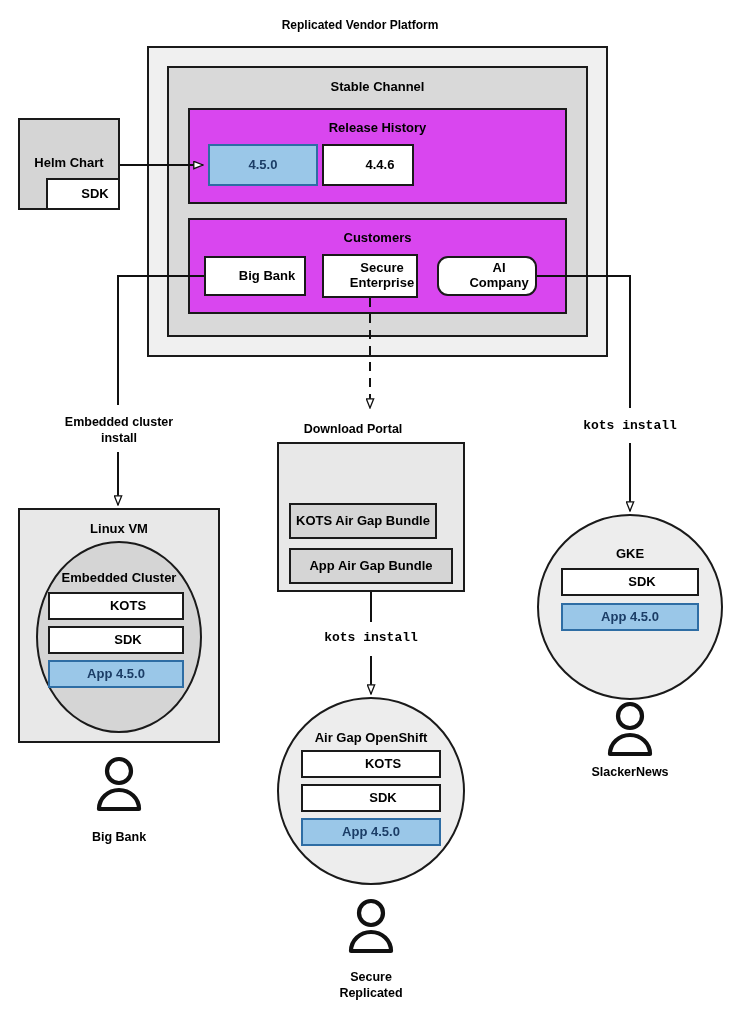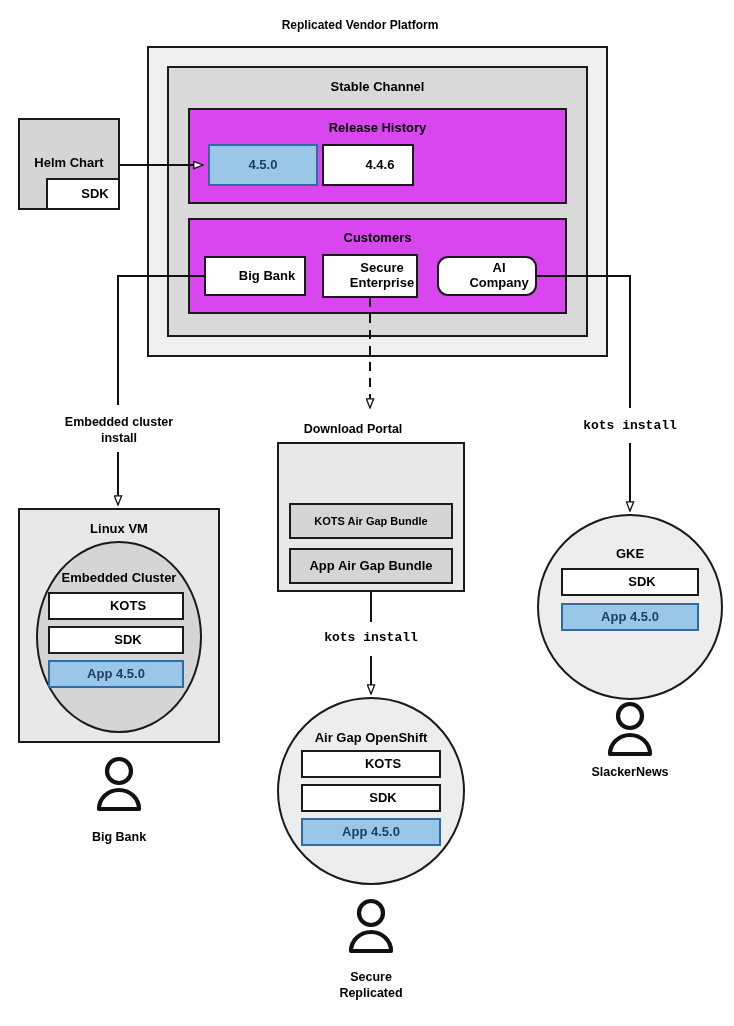--- a/index.html
+++ b/index.html
@@ -102,21 +102,21 @@
 install</div>
 
   <div class="label mono" style="left:545px;top:418px;width:170px;font-size:13px;">kots install</div>
 
   <div class="label" style="left:263px;top:422px;width:180px;font-size:12.5px;">Download Portal</div>
 
   <div class="label mono" style="left:285px;top:630px;width:172px;font-size:13px;">kots install</div>
 
   <div class="node fill-light" style="left:277px;top:442px;width:188px;height:150px;border:2px solid #1a1a1a;"></div>
 
-  <div class="node boxed fill-lightgray" style="left:289px;top:503px;width:164px;height:36px;font-size:11px;">KOTS Air Gap Bundle</div>
+  <div class="node boxed fill-lightgray" style="left:289px;top:503px;width:148px;height:36px;font-size:13px;">KOTS Air Gap Bundle</div>
   <div class="node boxed fill-lightgray" style="left:289px;top:548px;width:164px;height:36px;font-size:13px;">App Air Gap Bundle</div>
 
   <div class="node fill-light" style="left:18px;top:508px;width:202px;height:235px;border:2px solid #1a1a1a;">
     <div class="panel-title" style="top:12px;">Linux VM</div>
   </div>
 
   <div class="ellipse fill-cluster" style="left:36px;top:541px;width:166px;height:192px;">
     <div class="panel-title" style="top:28px;">Embedded Cluster</div>
   </div>
 

